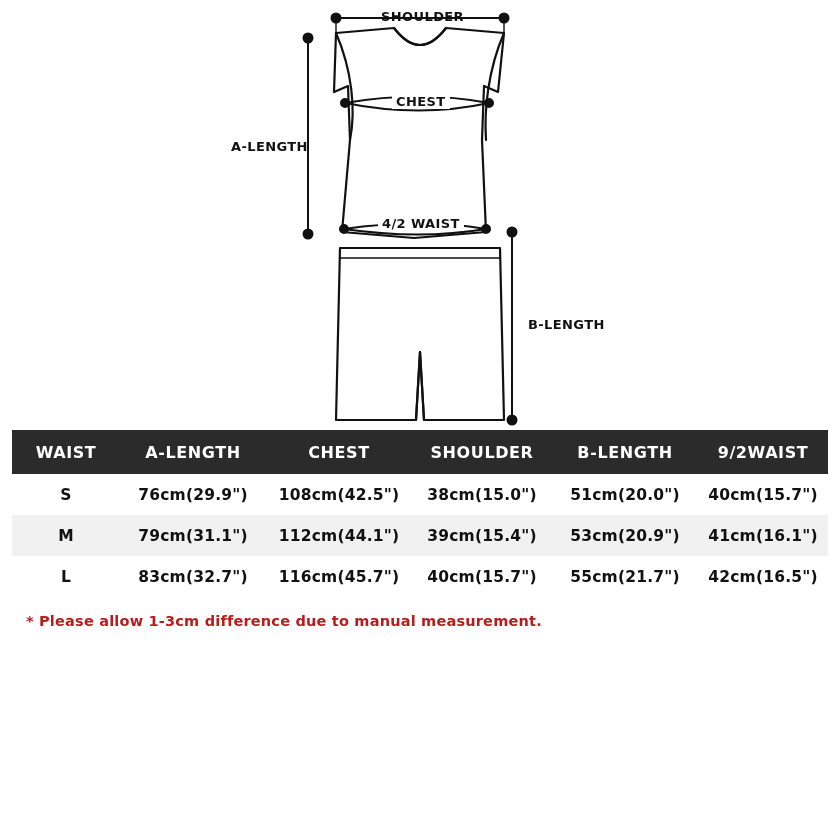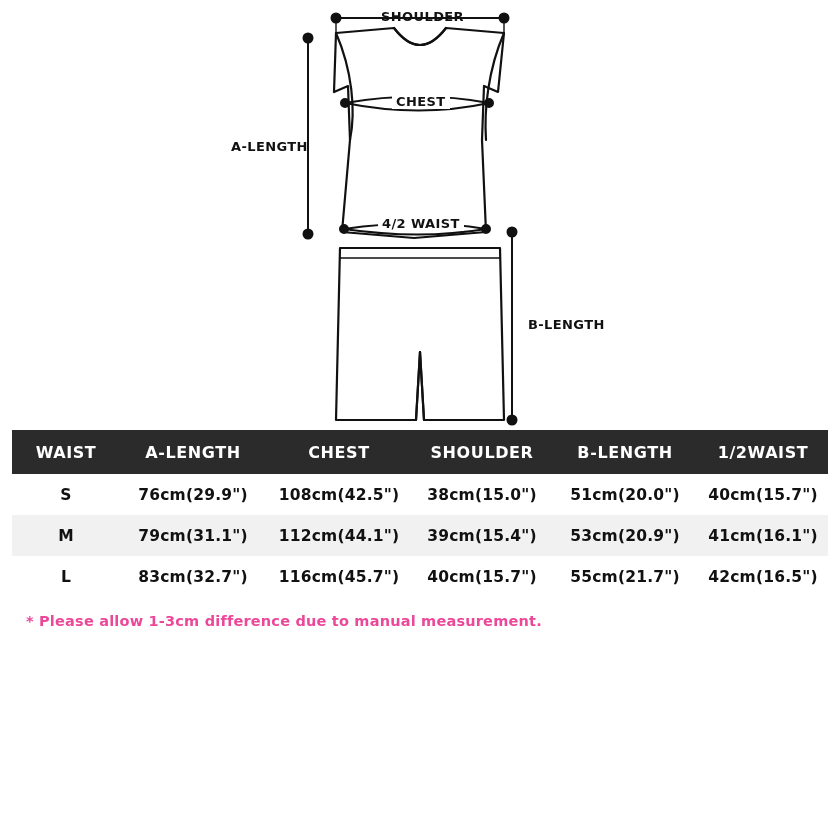--- a/index.html
+++ b/index.html
@@ -73,21 +73,21 @@
   #size-table col.c-a       { width: 146px; }
   #size-table col.c-chest   { width: 146px; }
   #size-table col.c-shldr   { width: 140px; }
   #size-table col.c-b       { width: 146px; }
   #size-table col.c-waist   { width: 130px; }
 
   #footnote {
     margin: 16px 0 0 26px;
     font-size: 14.5px;
     font-weight: bold;
-    color: #ec4899;
+    color: #b91c1c;
     letter-spacing: 0.2px;
   }
 </style>
 </head>
 <body>
 
 <div id="diagram">
 
   <svg width="840" height="430" viewBox="0 0 840 430">
     <g fill="none" stroke="#111111" stroke-width="2.2" stroke-linejoin="round" stroke-linecap="round">
@@ -159,21 +159,21 @@
       <col class="c-b">
       <col class="c-waist">
   </colgroup>
   <thead>
     <tr>
       <th>WAIST</th>
       <th>A-LENGTH</th>
       <th>CHEST</th>
       <th>SHOULDER</th>
       <th>B-LENGTH</th>
-      <th>1/2WAIST</th>
+      <th>9/2WAIST</th>
     </tr>
   </thead>
   <tbody>
     <tr class="row-odd">
       <td>S</td>
       <td>76cm(29.9")</td>
       <td>108cm(42.5")</td>
       <td>38cm(15.0")</td>
       <td>51cm(20.0")</td>
       <td>40cm(15.7")</td>

